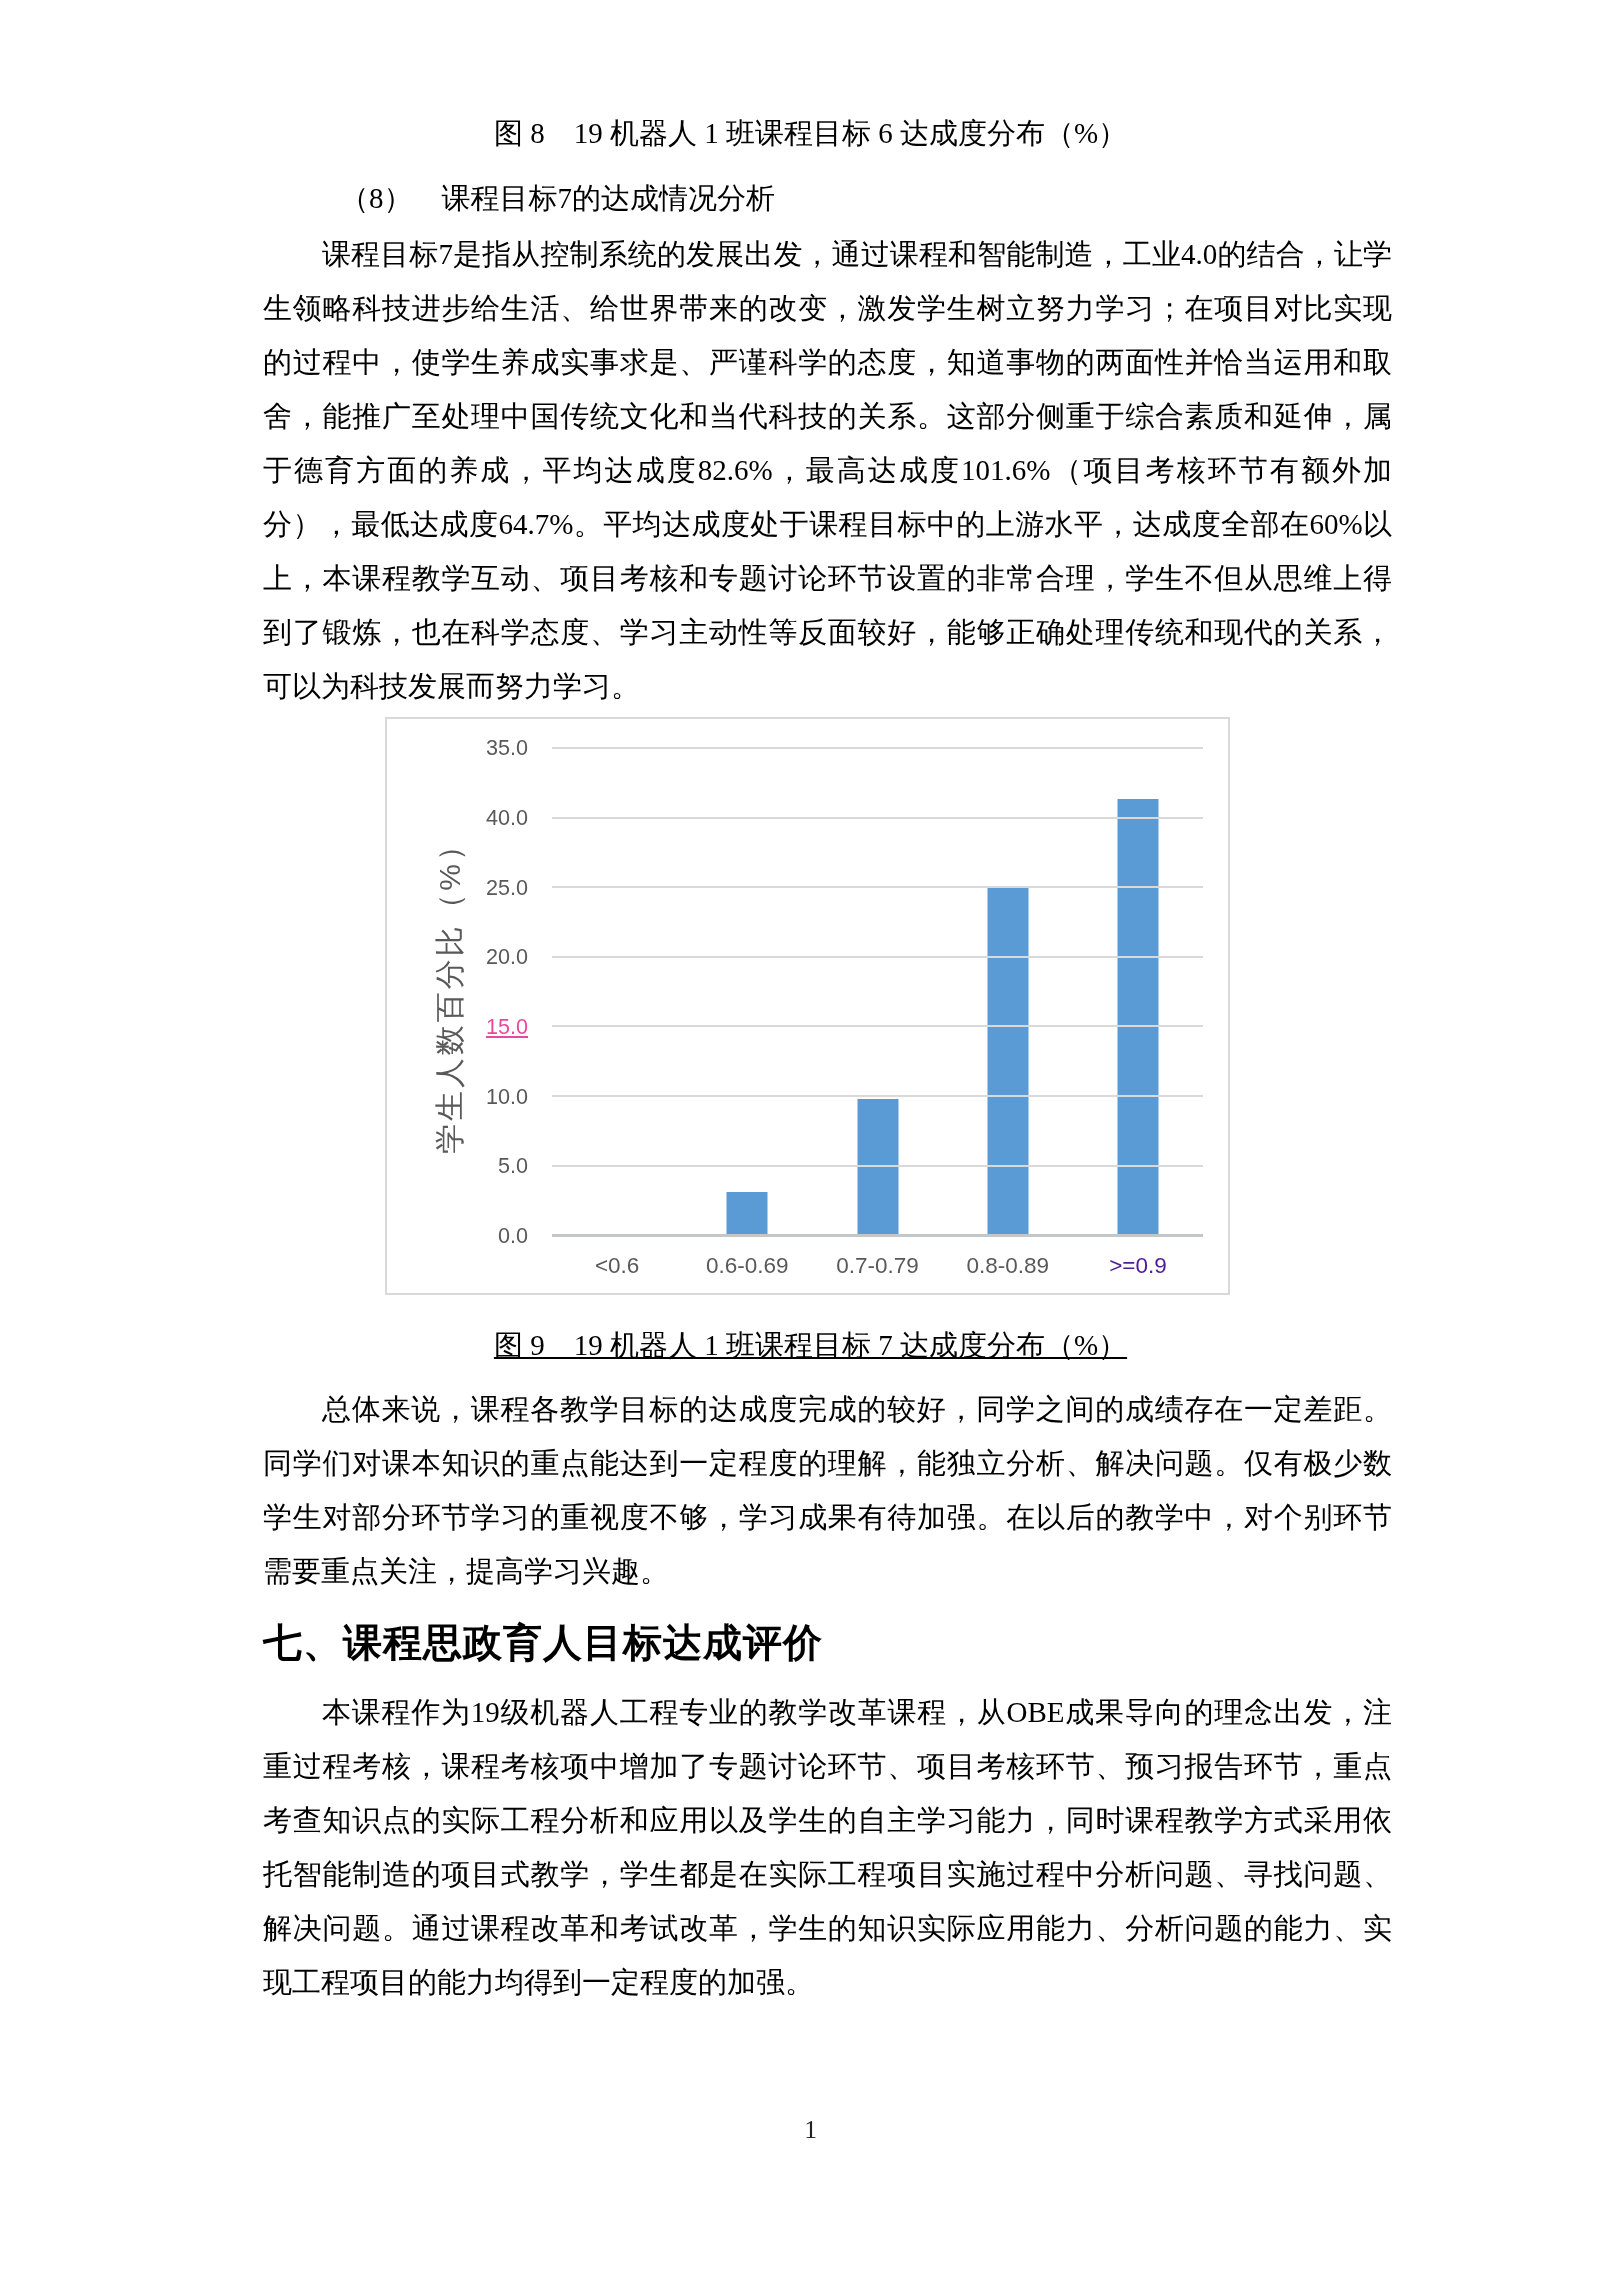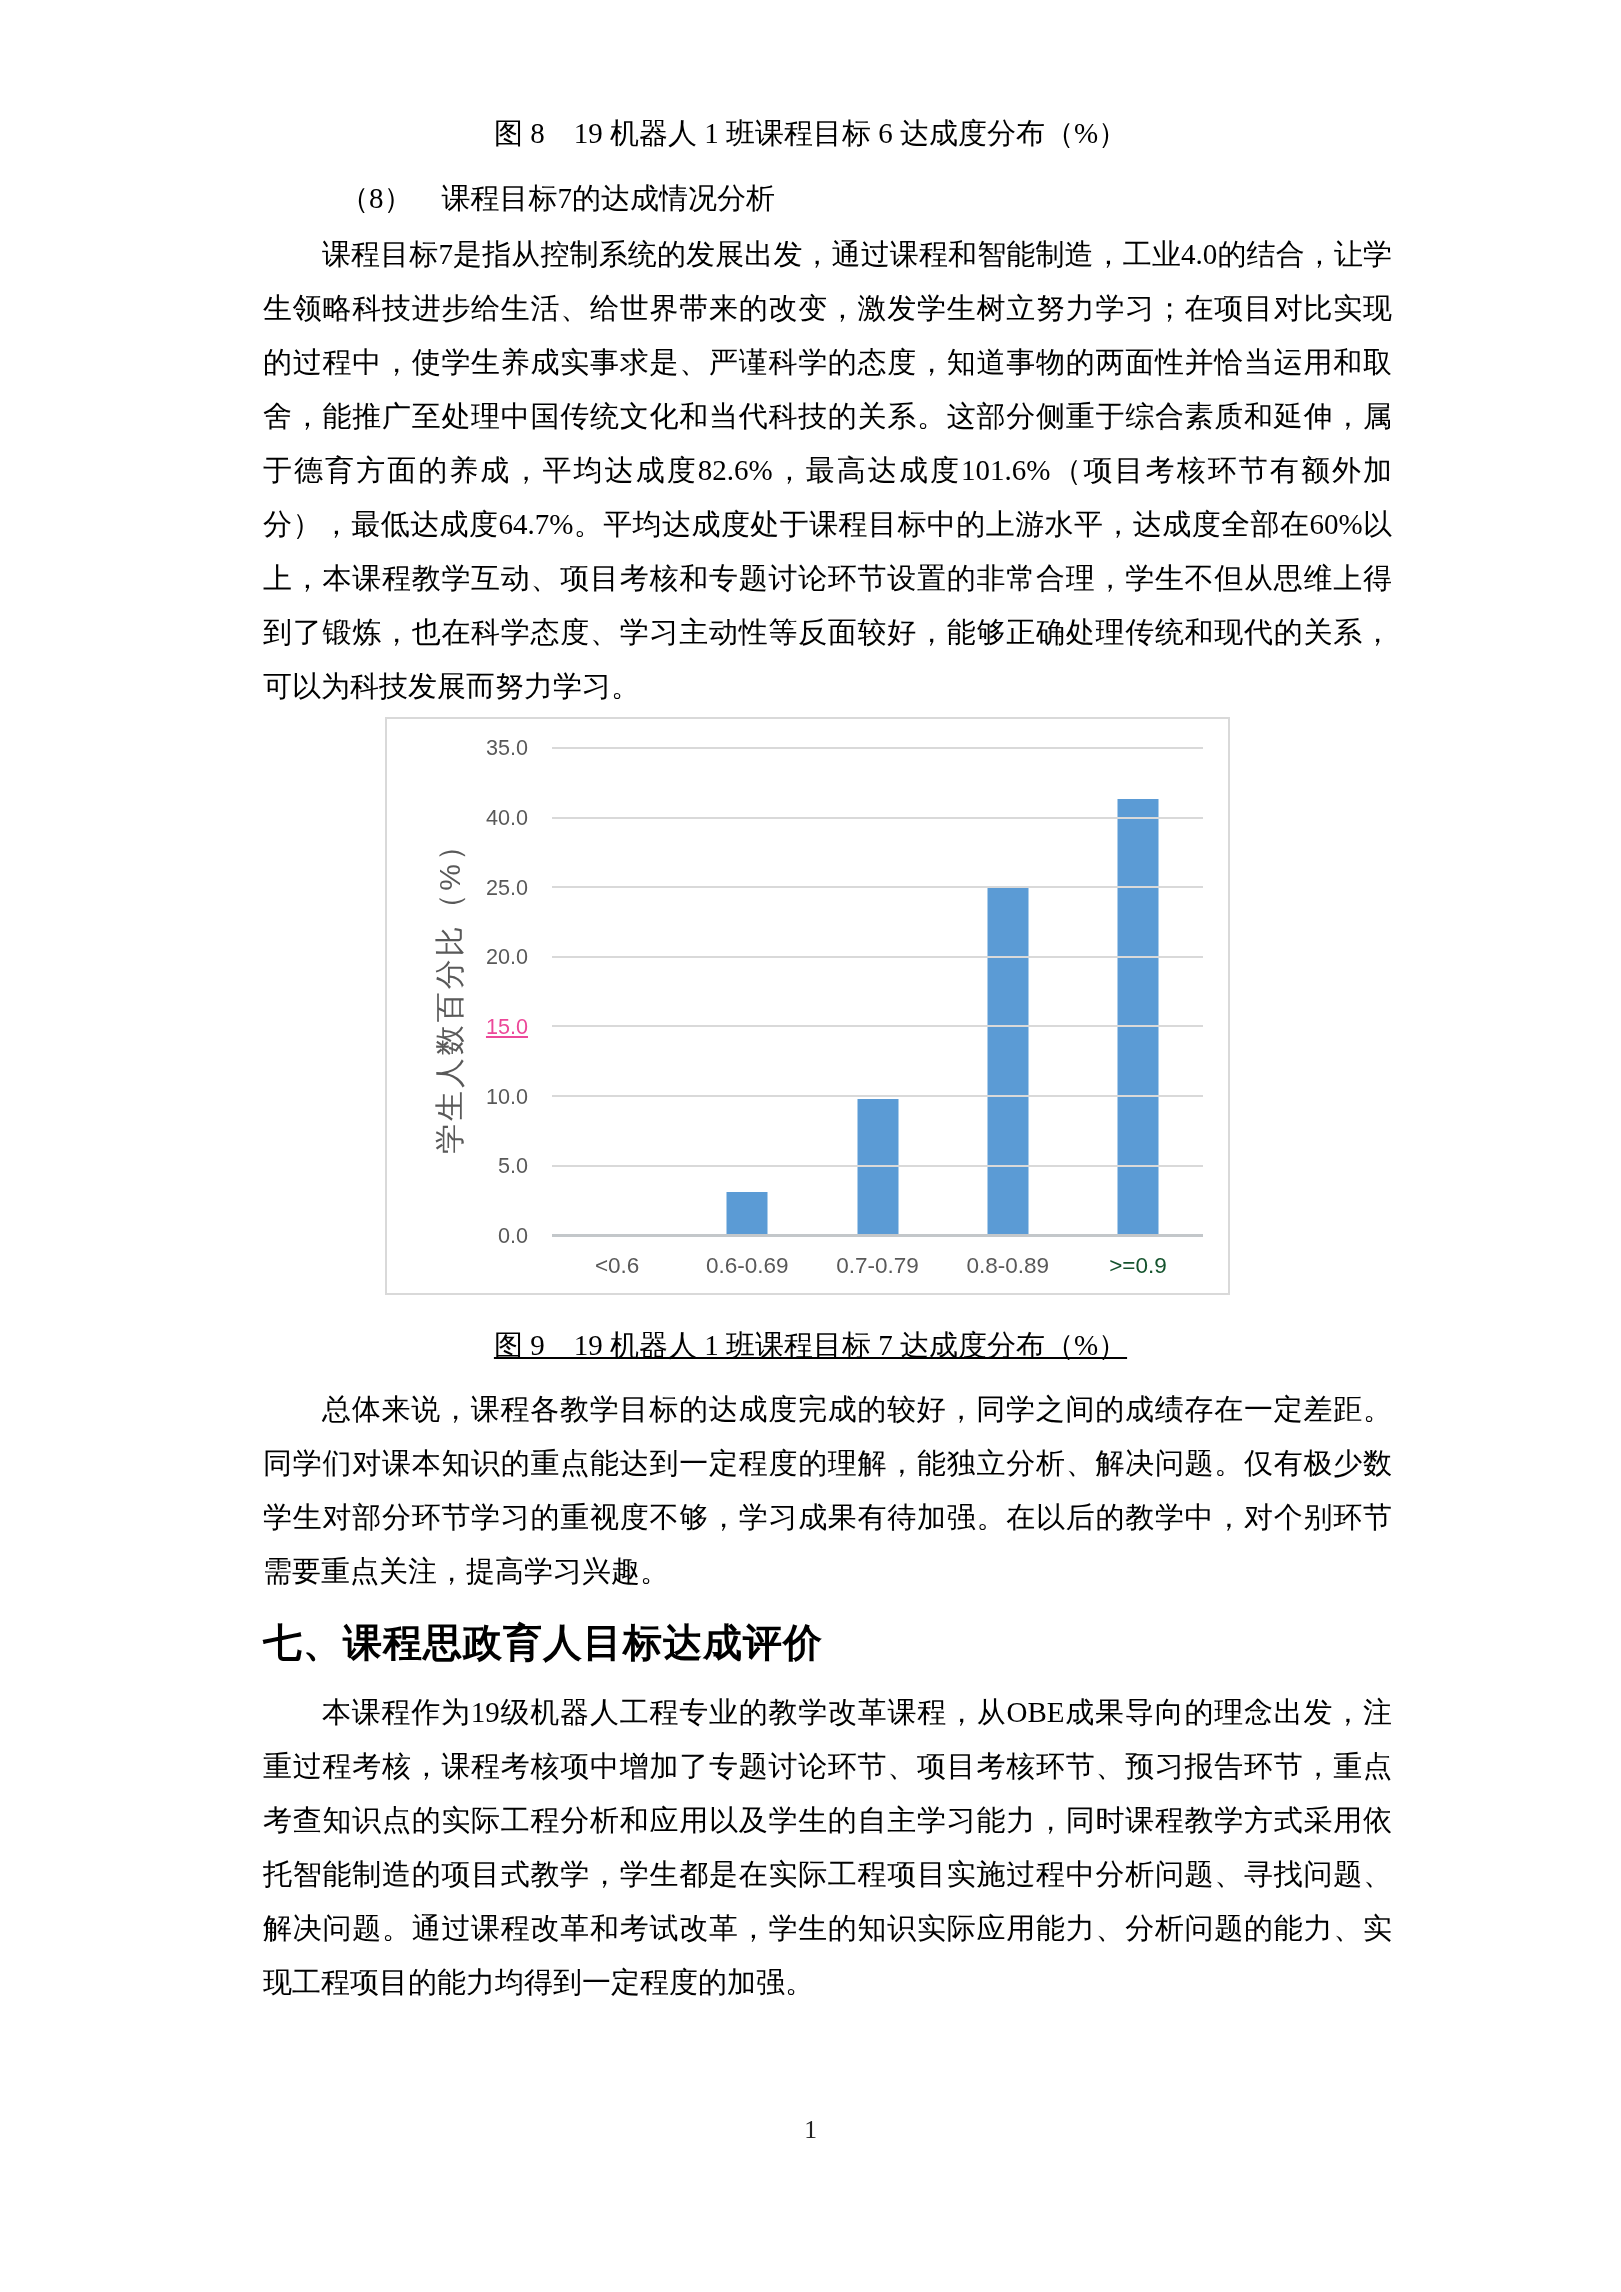--- a/index.html
+++ b/index.html
@@ -170,21 +170,21 @@
         <div class="ytick" style="top: 295px; color: #ec4899; text-decoration: underline;">15.0</div>
         <div class="ytick" style="top: 365px; color: rgb(89, 89, 89);">10.0</div>
         <div class="ytick" style="top: 434px; color: rgb(89, 89, 89);">5.0</div>
         <div class="ytick" style="top: 504px; color: rgb(89, 89, 89);">0.0</div>
       </div>
     <div class="xlabels" id="xlabels">
         <div class="xlabel" style="color: rgb(89, 89, 89);">&lt;0.6</div>
         <div class="xlabel" style="color: rgb(89, 89, 89);">0.6-0.69</div>
         <div class="xlabel" style="color: rgb(89, 89, 89);">0.7-0.79</div>
         <div class="xlabel" style="color: rgb(89, 89, 89);">0.8-0.89</div>
-        <div class="xlabel" style="color: #14532d;">&gt;=0.9</div>
+        <div class="xlabel" style="color: #4c1d95;">&gt;=0.9</div>
       </div>
   </div>
 
   <div class="caption caption-fig9">图 9　19 机器人 1 班课程目标 7 达成度分布（%）</div>
 
   <div class="para para-overall">总体来说，课程各教学目标的达成度完成的较好，同学之间的成绩存在一定差距。同学们对课本知识的重点能达到一定程度的理解，能独立分析、解决问题。仅有极少数学生对部分环节学习的重视度不够，学习成果有待加强。在以后的教学中，对个别环节需要重点关注，提高学习兴趣。</div>
 
   <div class="main-heading">七、课程思政育人目标达成评价</div>
 
   <div class="para para-ideology">本课程作为19级机器人工程专业的教学改革课程，从OBE成果导向的理念出发，注重过程考核，课程考核项中增加了专题讨论环节、项目考核环节、预习报告环节，重点考查知识点的实际工程分析和应用以及学生的自主学习能力，同时课程教学方式采用依托智能制造的项目式教学，学生都是在实际工程项目实施过程中分析问题、寻找问题、解决问题。通过课程改革和考试改革，学生的知识实际应用能力、分析问题的能力、实现工程项目的能力均得到一定程度的加强。</div>

